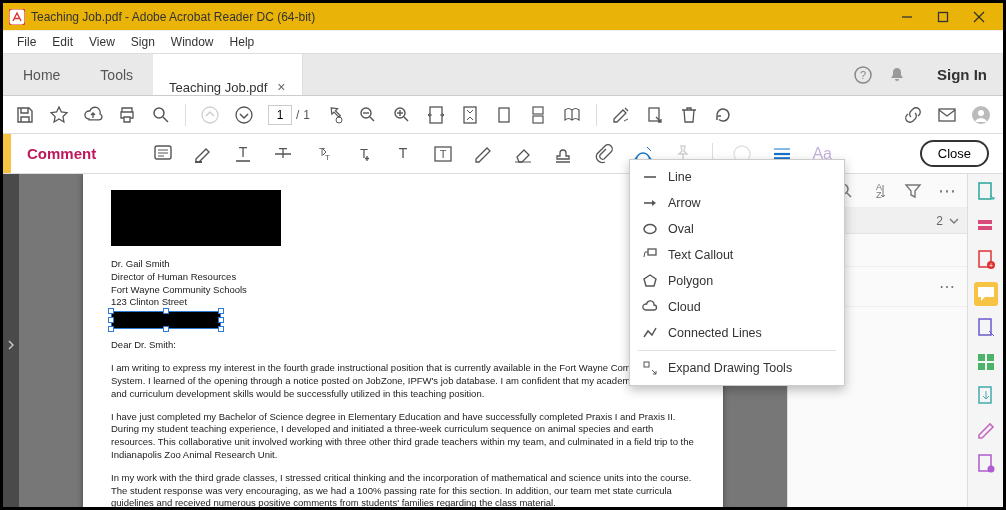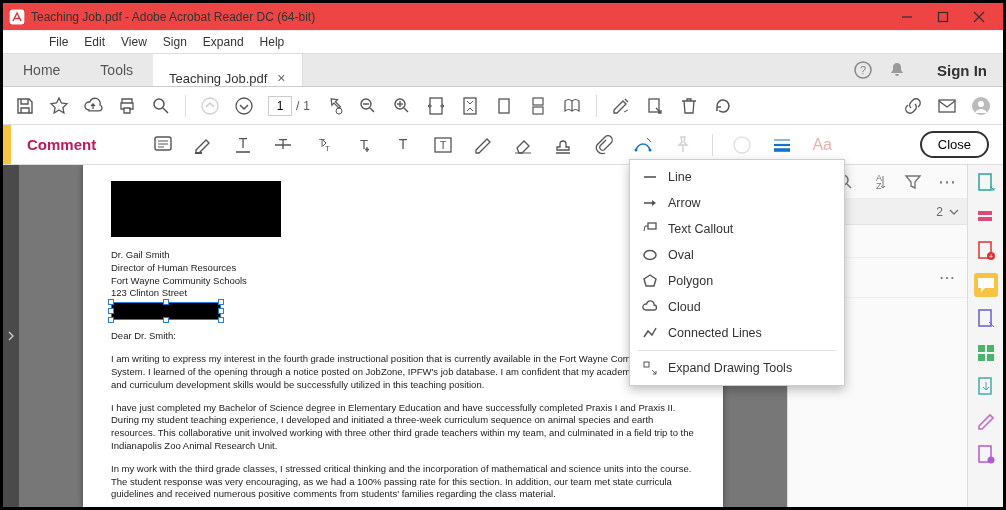--- a/index.html
+++ b/index.html
@@ -1,27 +1,27 @@
 <!DOCTYPE html>
 <html><head>
 <meta charset="utf-8">
 <style>
 * { margin: 0; padding: 0; box-sizing: border-box; }
 body { font-family: "Segoe UI", Arial, sans-serif; font-size: 12px; background: #fff; width: 1006px; height: 510px; overflow: hidden; border: 3px solid #000; position: relative; }
 
-.titlebar { height: 28px; background: #ef4444; display: flex; align-items: center; padding: 0 6px; border-bottom: 1px solid #eee; }
+.titlebar { height: 28px; background: #eab308; display: flex; align-items: center; padding: 0 6px; border-bottom: 1px solid #eee; }
 .titlebar .app-icon { width: 16px; height: 16px; margin-right: 6px; display:inline-flex; }
 .titlebar .title { flex: 1; font-size: 12px; color: #333; }
 .titlebar .winbtn { width: 36px; height: 100%; display:flex; align-items:center; justify-content:center; color:#333; }
 .titlebar .winbtn svg { width:12px; height:12px; }
 
-.menubar { height: 22px; display:flex; align-items:center; padding: 0 8px; gap: 4px; font-size: 12px; color:#333;margin-left:32px; }
+.menubar { height: 22px; display:flex; align-items:center; padding: 0 8px; gap: 4px; font-size: 12px; color:#333; }
 .menubar .menu-item { padding: 2px 6px; }
 
-.tabbar { height: 34px; background: #e9e9e9; display:flex; align-items:stretch; border-top:1px solid #ddd; border-bottom:1px solid #ccc; }
+.tabbar { height: 43px; background: #e9e9e9; display:flex; align-items:stretch; border-top:1px solid #ddd; border-bottom:1px solid #ccc; }
 .tabbar .nav-tab { padding: 0 20px; display:flex; align-items:center; font-size: 14px; color:#555; }
 .tabbar .file-tab { background:#fff; padding: 0 16px; display:flex; align-items:flex-end; gap:10px; font-size:13px; color:#333; border-right:1px solid #ddd; }
 .tabbar .file-tab .close { font-size: 14px; color:#666; }
 .tabbar .spacer { flex:1; }
 .tabbar .righticons { display:flex; align-items:center; gap:14px; padding-right:14px; color:#666; }
 .tabbar .signin { font-size:15px; font-weight:600; color:#333; padding: 0 16px; display:flex; align-items:center; }
 
 .toolbar { height: 38px; border-bottom:1px solid #ddd; display:flex; align-items:center; padding: 0 12px; gap: 14px; color:#555; }
 .tool-ico { width:20px; height:20px; display:inline-flex; align-items:center; justify-content:center; }
 .toolbar .pagecnt { display:flex; align-items:center; gap:4px; font-size:12px; color:#555; }
@@ -97,21 +97,21 @@
         <line x1="11" y1="1" x2="1" y2="11" stroke="#333" stroke-width="1.3"></line>
       </svg>
     </span>
 </div>
 
 <div class="menubar">
   <span class="menu-item">File</span>
   <span class="menu-item">Edit</span>
   <span class="menu-item">View</span>
   <span class="menu-item">Sign</span>
-  <span class="menu-item">Expand</span>
+  <span class="menu-item">Window</span>
   <span class="menu-item">Help</span>
 </div>
 
 <div class="tabbar">
   <div class="nav-tab">Home</div>
   <div class="nav-tab">Tools</div>
   <div class="file-tab">
     <span>Teaching Job.pdf</span>
     <span class="close">×</span>
   </div>
@@ -367,21 +367,21 @@
           <circle cx="11" cy="11" r="8" fill="none" stroke="#aaa" stroke-width="1.4"></circle>
         </svg>
       </span>
     <span class="ico">
         <svg viewBox="0 0 22 22">
           <line x1="3" y1="6" x2="19" y2="6" stroke="#1272c7" stroke-width="1"></line>
           <line x1="3" y1="11" x2="19" y2="11" stroke="#1272c7" stroke-width="2.2"></line>
           <line x1="3" y1="16" x2="19" y2="16" stroke="#1272c7" stroke-width="3.6"></line>
         </svg>
       </span>
-    <span class="ico" style="opacity:.35;font-size:16px;color:#b91c1c">Aa</span>
+    <span class="ico" style="opacity:.35;font-size:16px;color:#4c1d95">Aa</span>
   </div>
   <div class="flex1"></div>
   <button class="closebtn">Close</button>
 </div>
 
 <div class="workspace">
   <div class="leftstrip">
     <span class="handle">
         <svg viewBox="0 0 8 12">
           <path d="M2 2l4 4-4 4" fill="none" stroke="#ccc" stroke-width="1.4"></path>
@@ -529,37 +529,37 @@
         <svg viewBox="0 0 16 16">
           <line x1="2" y1="8" x2="12" y2="8" stroke="#555" stroke-width="1.6"></line>
           <path d="M10 5l4 3-4 3z" fill="#555"></path>
         </svg>
       </span>
       <span>Arrow</span>
     </div>
   <div class="ditem">
       <span class="dico">
         <svg viewBox="0 0 16 16">
+          <ellipse cx="8" cy="8" rx="6" ry="4.5" fill="none" stroke="#555" stroke-width="1.5"></ellipse>
+        </svg>
+      </span>
+      <span>Oval</span>
+    </div>
+  <div class="ditem">
+      <span class="dico">
+        <svg viewBox="0 0 16 16">
           <rect x="6" y="2" width="8" height="6" fill="none" stroke="#555" stroke-width="1.3"></rect>
           <path d="M6 5H3l-1 5" fill="none" stroke="#555"></path>
         </svg>
       </span>
       <span>Text Callout</span>
     </div>
   <div class="ditem">
       <span class="dico">
         <svg viewBox="0 0 16 16">
-          <ellipse cx="8" cy="8" rx="6" ry="4.5" fill="none" stroke="#555" stroke-width="1.5"></ellipse>
-        </svg>
-      </span>
-      <span>Oval</span>
-    </div>
-  <div class="ditem">
-      <span class="dico">
-        <svg viewBox="0 0 16 16">
           <polygon points="8,2 14,6 12,13 4,13 2,6" fill="none" stroke="#555" stroke-width="1.4"></polygon>
         </svg>
       </span>
       <span>Polygon</span>
     </div>
   <div class="ditem">
       <span class="dico">
         <svg viewBox="0 0 16 16">
           <path d="M4 11a3 3 0 1 1 .6-5.9A3.5 3.5 0 0 1 12 6a2.5 2.5 0 0 1 0 5z" fill="none" stroke="#555" stroke-width="1.3"></path>
         </svg>

